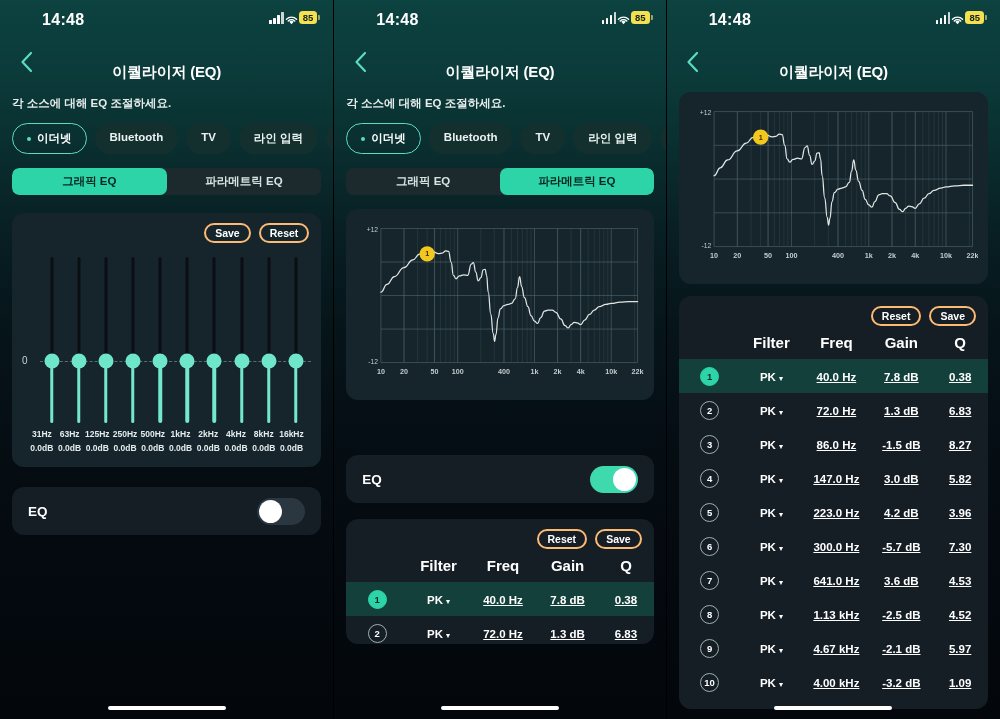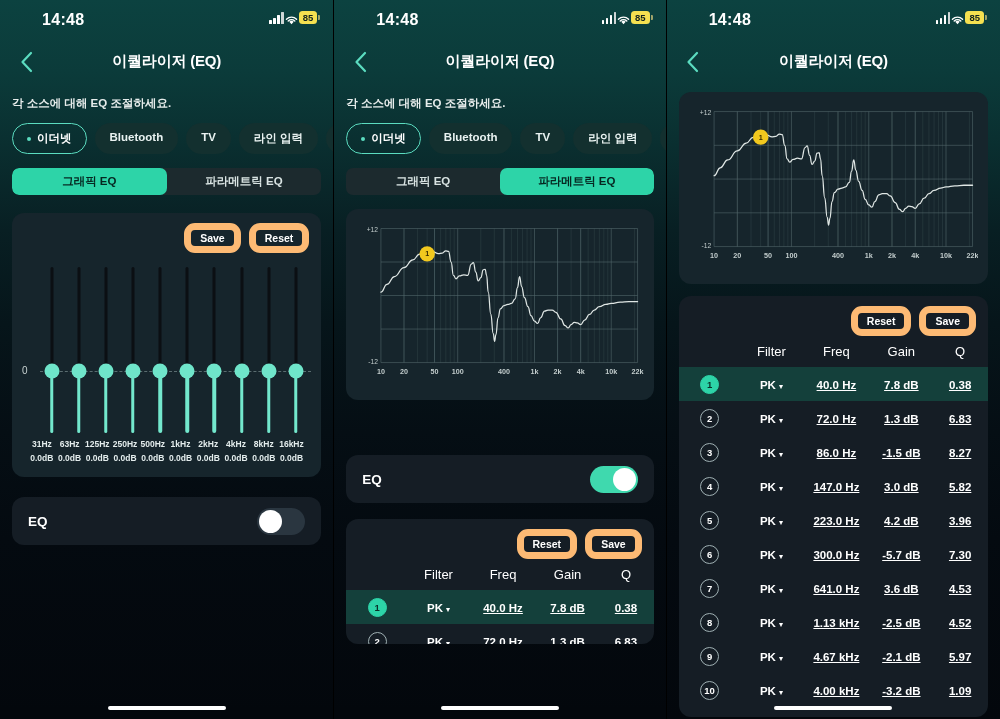--- a/index.html
+++ b/index.html
@@ -33,21 +33,21 @@
   .batt {
     background: #f5e050; color: #11211f; font-size: 9.5px; font-weight: 700;
     border-radius: 3.5px; padding: 1px 4px 1px 4px; line-height: 11px; position: relative;
   }
   .batt::after {
     content: ""; position: absolute; right: -3px; top: 4px;
     width: 2px; height: 5px; background: #9fa36a; border-radius: 0 1px 1px 0;
   }
 
   
-  .nav { height: 42px; position: relative; display: flex; align-items: center; }
+  .nav { height: 42px; position: relative; display: flex; align-items: flex-end; }
   .backbtn {
     position: absolute; left: 10px; top: 6px; width: 32px; height: 32px;
     display: flex; align-items: center; justify-content: center; cursor: pointer;
   }
   .nav-title {
     width: 100%; text-align: center; color: #ffffff;
     font-size: 15px; font-weight: 700; letter-spacing: -.2px;
   }
 
   
@@ -76,21 +76,21 @@
     font-size: 11.5px; font-weight: 700; color: #d8e3e2; cursor: pointer; border-radius: 7px;
   }
   .seg-btn.active { background: #2dd4a8; color: #062721; }
 
   
   .card { background: #16252c; border-radius: 12px; margin: 18px 12px 0 12px; position: relative; }
   .card.dark { background: #151d25; }
 
   .pill-row { display: flex; justify-content: flex-end; gap: 8px; padding: 10px 12px 0 0; }
   .pill {
-    border: 7px solid #fdba74; color: #ffffff; border-radius: 11px;
+    border: 2px solid #fdba74; color: #ffffff; border-radius: 11px;
     font-size: 10.5px; font-weight: 700; padding: 2px 9px; cursor: pointer; background: transparent;
   }
 
   
   .geq { position: relative; height: 180px; margin: 2px 10px 0 10px; }
   .geq-zero { position: absolute; left: 0; top: 110px; color: #c9d3d2; font-size: 10px; }
   .zero-line {
     position: absolute; left: 18px; right: 0; top: 116px; height: 0;
     border-top: 1.5px dashed #5a6d70;
   }
@@ -136,21 +136,21 @@
   .preset + .preset { border-top: 1px solid #26313a; }
 
   
   .chart-card { background: #16252c; border-radius: 12px; margin: 14px 12px 0 12px; padding: 8px 10px 6px 10px; }
   .chart-card.p3 { margin-top: 10px; }
   .chart-svg { display: block; width: 100%; }
 
   
   .tbl { width: 100%; border-collapse: collapse; }
   .tbl th {
-    color: #ffffff; font-size: 13px; font-weight: 400; padding: 8px 0 8px 0;
+    color: #ffffff; font-size: 15px; font-weight: 700; padding: 8px 0 8px 0;
   }
   .tbl td { padding: 7px 0; text-align: center; }
   .tbl tr.sel { background: #14403b; }
   .idx {
     width: 19px; height: 19px; border-radius: 50%; border: 1.3px solid #9fb0b3;
     color: #fff; font-size: 9.5px; font-weight: 700; display: inline-flex;
     align-items: center; justify-content: center;
   }
   .tbl tr.sel .idx { background: #2dd4a8; border-color: #2dd4a8; color: #083028; }
   .ftype { color: #fff; font-size: 11.5px; font-weight: 700; cursor: pointer; }

